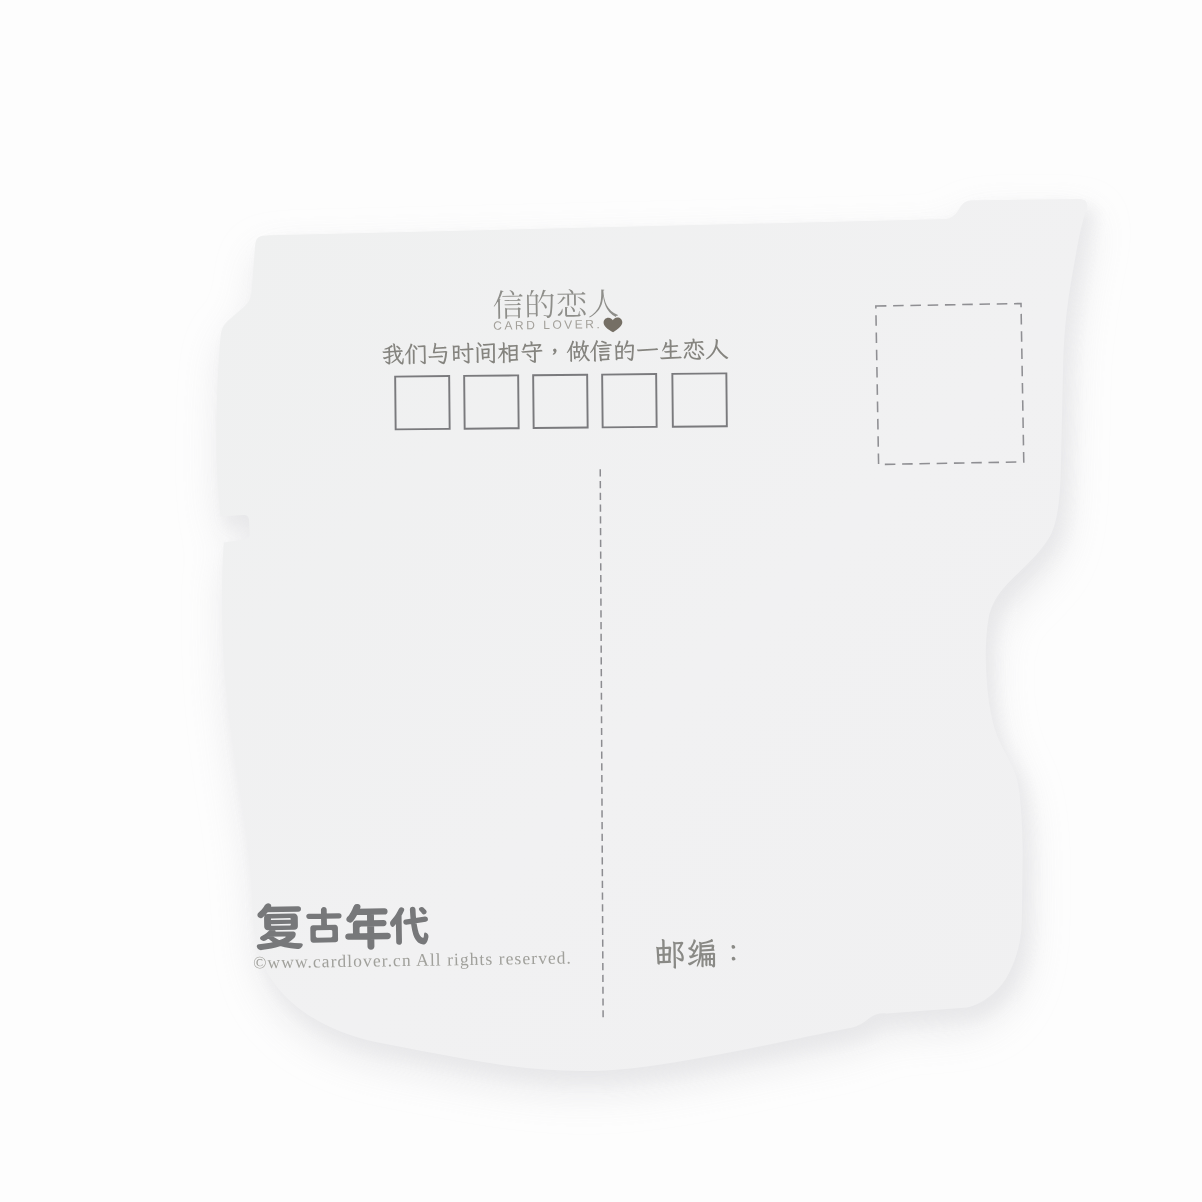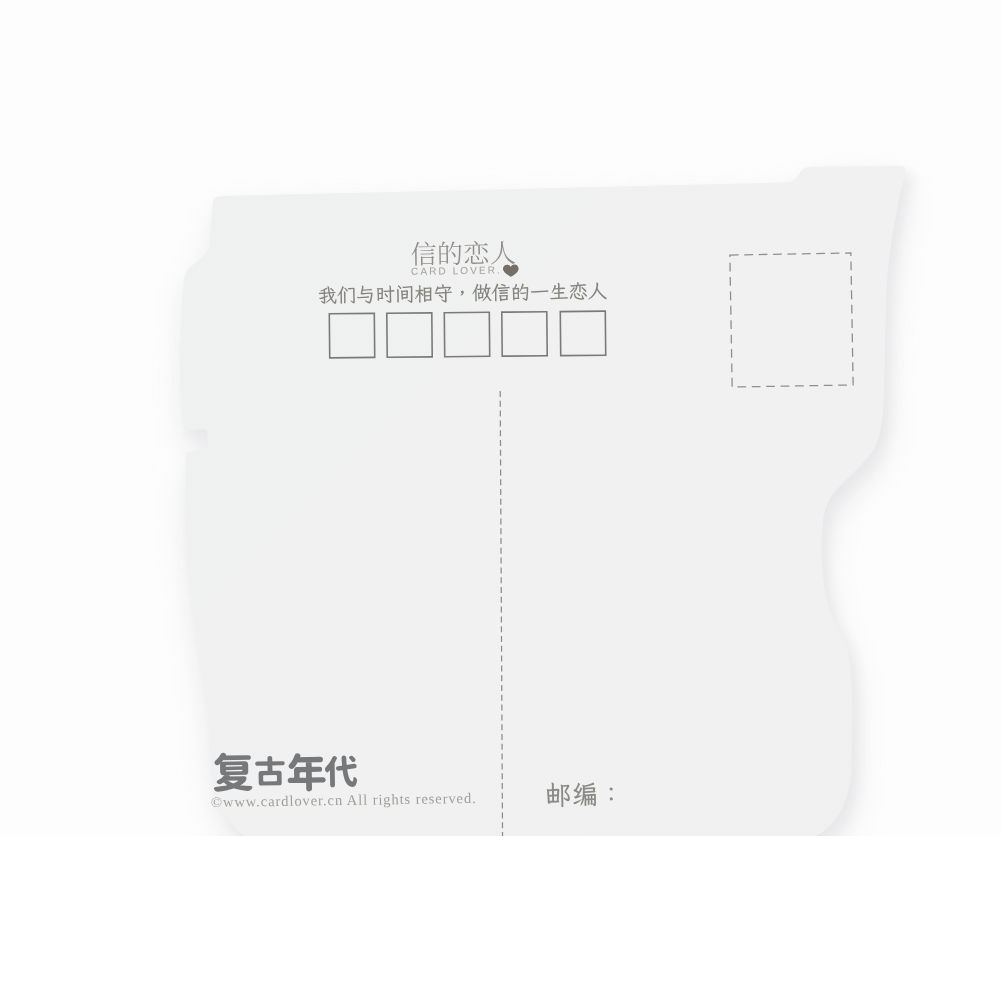--- a/index.html
+++ b/index.html
@@ -1,16 +1,16 @@
 <!DOCTYPE html>
 <html><head>
 <meta charset="utf-8">
 <style>
   html,body{margin:0;padding:0;background:#ffffff;}
-  .stage{position:relative;width:1002px;height:836px;overflow:hidden;
+  .stage{position:relative;width:1002px;height:1002px;overflow:hidden;
     font-family:"Liberation Sans", sans-serif;}
 </style>
 </head>
 <body>
 <div class="stage">
 <svg width="1002" height="1002" viewBox="0 0 1002 1002" xmlns="http://www.w3.org/2000/svg">
 <defs>
   <filter id="soft" x="-20%" y="-20%" width="140%" height="140%">
     <feGaussianBlur stdDeviation="6"></feGaussianBlur>
   </filter>

